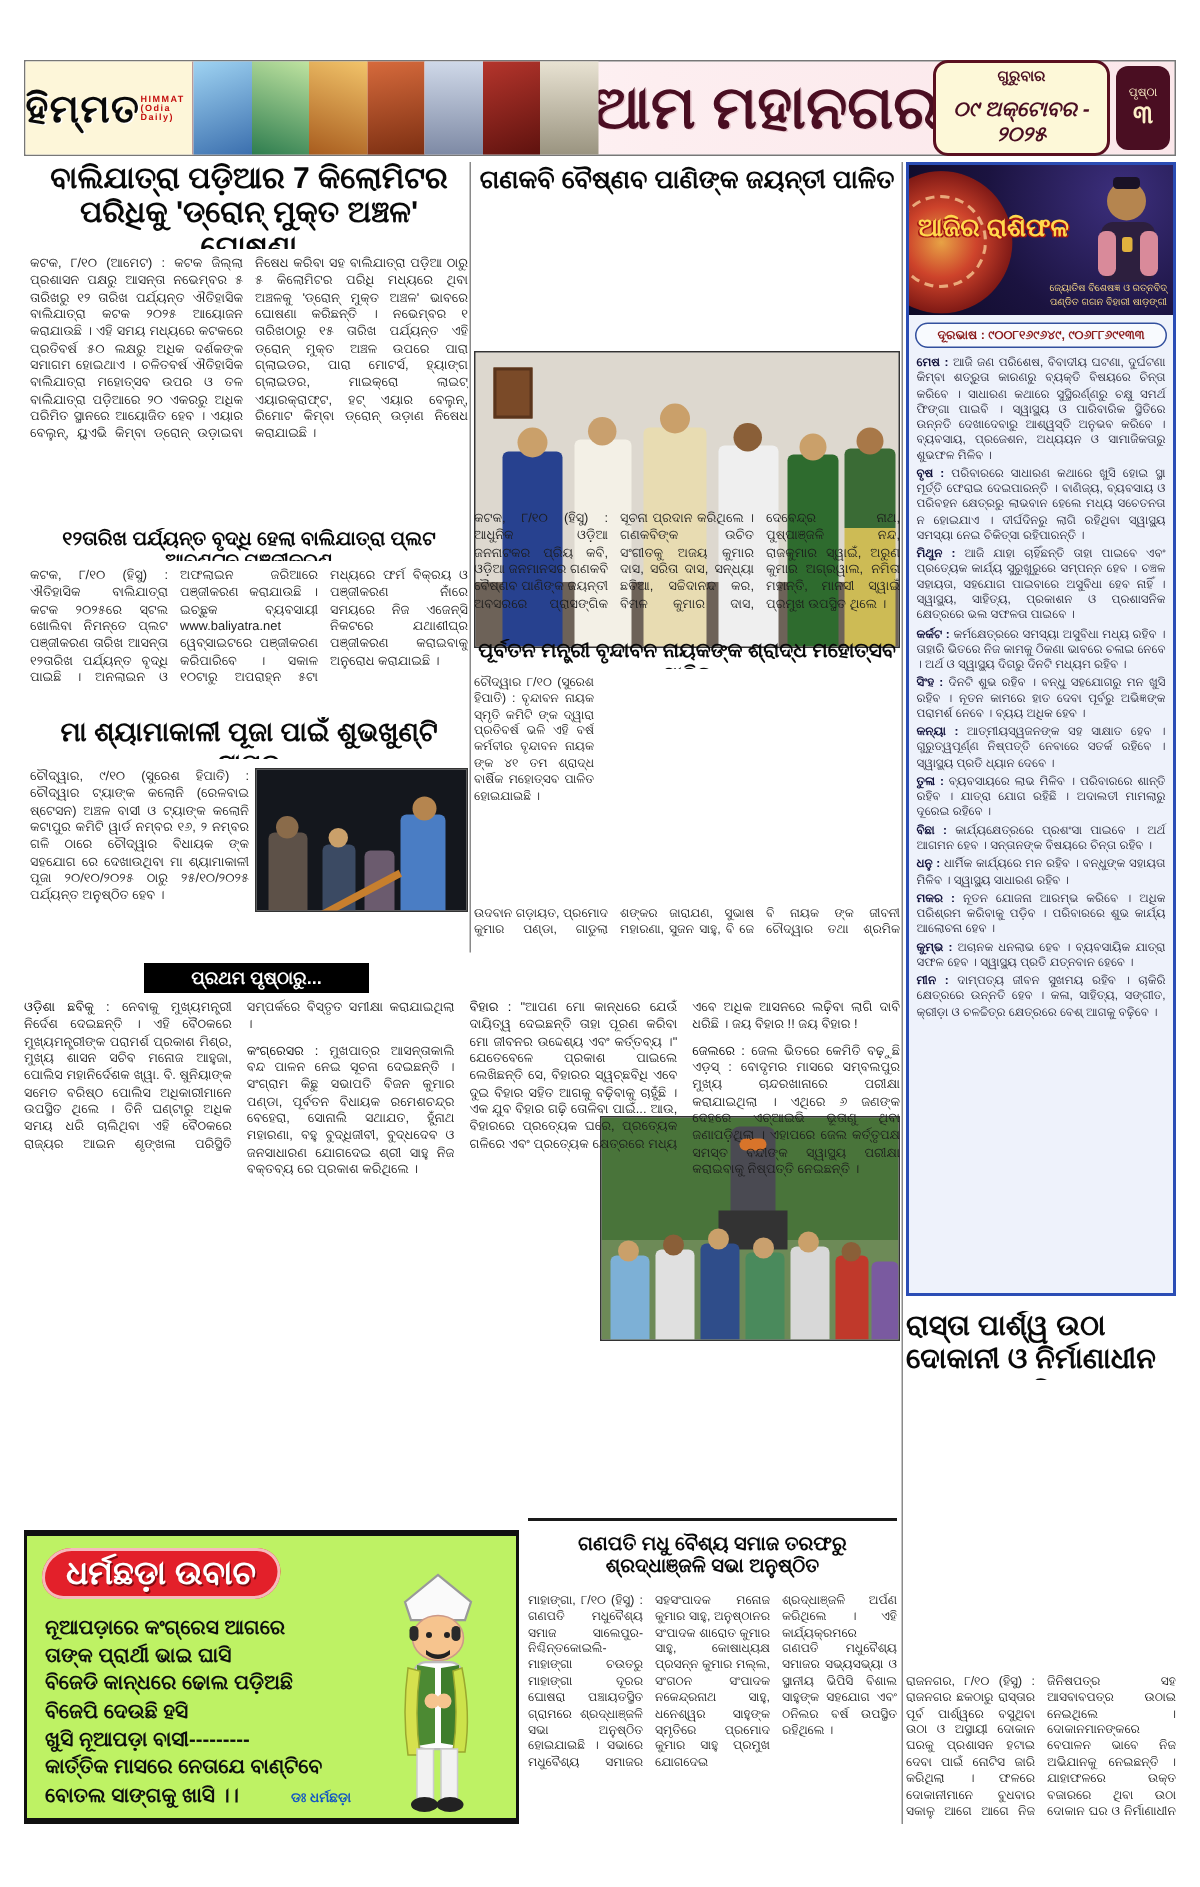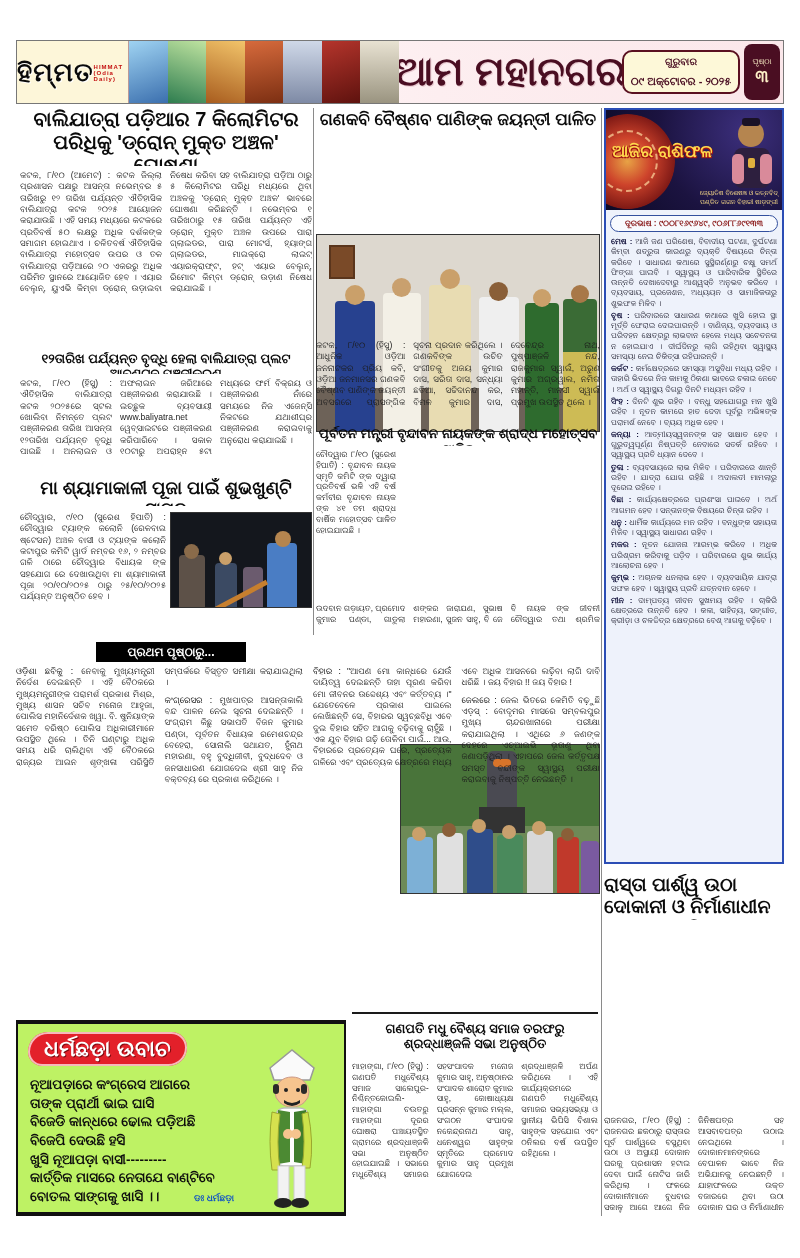--- a/index.html
+++ b/index.html
@@ -17,21 +17,21 @@
   .collage span { flex:1; }
   .c1{background:linear-gradient(160deg,#9fd3f2,#3b6fae);} .c2{background:linear-gradient(20deg,#2e7d4f,#bfe3a0);}
   .c3{background:linear-gradient(200deg,#f2c46a,#a85c1e);} .c4{background:linear-gradient(170deg,#d66a3c,#7c2f12);}
   .c5{background:linear-gradient(180deg,#cfd8e8,#7e8aa5);} .c6{background:linear-gradient(160deg,#b5352c,#5e120e);}
   .c7{background:linear-gradient(180deg,#e8e2d2,#9a9480);}
   .mast-title { flex:1; display:flex; align-items:center; justify-content:center;
     font-size:40px; font-weight:800; color:#4a0e22; text-shadow:1px 1px 0 #e8c9cf; white-space:nowrap; overflow:hidden; }
   .date-box { width:118px; align-self:center; margin-right:4px; background:#fdf8d8; border:2px solid #5a1020; border-radius:10px;
     padding:4px 2px; text-align:center; }
   .date-day { font-size:10px; font-weight:700; color:#4a0e22; }
-  .date-date { font-size:11px; font-weight:700; color:#4a0e22; margin-top:7px; }
+  .date-date { font-size:14px; font-weight:700; color:#4a0e22; margin-top:7px;font-style:italic; }
   .page-tab { width:36px; margin:3px 3px 3px 0; background:#4a0e22; border-radius:8px; display:flex; flex-direction:column; align-items:center; justify-content:center; color:#fdf0c8; }
   .page-tab .pl { font-size:8px; }
   .page-tab .pn { font-size:17px; font-weight:800; }
 
   
   .abs { position:absolute; overflow:hidden; }
   .hl { font-weight:800; color:#0a0a0a; text-align:center; line-height:1.15; }
   .body-txt { font-size:8.6px; line-height:1.32; text-align:justify; color:#1c1c1c; }
   .cols2 { column-count:2; column-gap:8px; }
   .cols3 { column-count:3; column-gap:8px; }
@@ -191,20 +191,21 @@
       </svg>
       <div class="horo-sub">
         <div>ଜ୍ୟୋତିଷ ବିଶେଷଜ୍ଞ ଓ ରତ୍ନବିଦ୍</div>
         <div>ପଣ୍ଡିତ ଗଗନ ବିହାରୀ ଷାଡ଼ଙ୍ଗୀ</div>
       </div>
     </div>
     <div class="horo-phone">ଦୂରଭାଷ : ୯୦୦୮୧୬୯୬୪୯, ୯୦୬୮୮୬୯୧୩୩</div>
     <div class="horo-body">
       <p><b>ମେଷ :</b> <span>ଆଜି ଜଣ ପରିଶେଷ, ବିବାଦୀୟ ଘଟଣା, ଦୁର୍ଘଟଣା କିମ୍ବା ଶତ୍ରୁତା କାରଣରୁ ବ୍ୟକ୍ତି ବିଷୟରେ ଚିନ୍ତା କରିବେ । ସାଧାରଣ କଥାରେ ସୁସ୍ଥିରର୍ଣ୍ଣରୁ ଚକ୍ଷୁ ସମର୍ଥ ଫିଙ୍ଗା ପାଇବି । ସ୍ୱାସ୍ଥ୍ୟ ଓ ପାରିବାରିକ ସ୍ଥିତିରେ ଉନ୍ନତି ଦେଖାଦେବାରୁ ଆଶ୍ୱସ୍ତି ଅନୁଭବ କରିବେ । ବ୍ୟବସାୟ, ପ୍ରଜେଶନ, ଅଧ୍ୟୟନ ଓ ସାମାଜିକତାରୁ ଶୁଭଫଳ ମିଳିବ ।</span></p>
       <p><b>ବୃଷ :</b> <span>ପରିବାରରେ ସାଧାରଣ କଥାରେ ଖୁସି ହୋଇ ସ୍ଥା ମୂର୍ତ୍ତି ଫେରାଇ ଦେଇପାରନ୍ତି । ବାଣିଜ୍ୟ, ବ୍ୟବସାୟ ଓ ପରିବହନ କ୍ଷେତ୍ରରୁ ଲାଭବାନ ହେଲେ ମଧ୍ୟ ସଚେତନତା ନ ହୋଇଯାଏ । ଦୀର୍ଘଦିନରୁ ଲାଗି ରହିଥିବା ସ୍ୱାସ୍ଥ୍ୟ ସମସ୍ୟା ନେଇ ଚିକିତ୍ସା ରହିପାରନ୍ତି ।</span></p>
+      <p><b>ମିଥୁନ :</b> <span>ଆଜି ଯାହା ଚାହିଁଛନ୍ତି ତାହା ପାଇବେ ଏବଂ ପ୍ରତ୍ୟେକ କାର୍ଯ୍ୟ ସୁରୁଖୁରୁରେ ସମ୍ପନ୍ନ ହେବ । ଚଞ୍ଚଳ ସହାୟତା, ସହଯୋଗ ପାଇବାରେ ଅସୁବିଧା ହେବ ନାହିଁ । ସ୍ୱାସ୍ଥ୍ୟ, ସାହିତ୍ୟ, ପ୍ରକାଶନ ଓ ପ୍ରଶାସନିକ କ୍ଷେତ୍ରରେ ଭଲ ସଫଳତା ପାଇବେ ।</span></p>
       <p><b>କର୍କଟ :</b> <span>କର୍ମକ୍ଷେତ୍ରରେ ସମସ୍ୟା ଅସୁବିଧା ମଧ୍ୟ ରହିବ । ତାହାରି ଭିତରେ ନିଜ କାମକୁ ଠିକଣା ଭାବରେ ଚଳାଇ ନେବେ । ଅର୍ଥ ଓ ସ୍ୱାସ୍ଥ୍ୟ ଦିଗରୁ ଦିନଟି ମଧ୍ୟମ ରହିବ ।</span></p>
       <p><b>ସିଂହ :</b> <span>ଦିନଟି ଶୁଭ ରହିବ । ବନ୍ଧୁ ସହଯୋଗରୁ ମନ ଖୁସି ରହିବ । ନୂତନ କାମରେ ହାତ ଦେବା ପୂର୍ବରୁ ଅଭିଜ୍ଞଙ୍କ ପରାମର୍ଶ ନେବେ । ବ୍ୟୟ ଅଧିକ ହେବ ।</span></p>
       <p><b>କନ୍ୟା :</b> <span>ଆତ୍ମୀୟସ୍ୱଜନଙ୍କ ସହ ସାକ୍ଷାତ ହେବ । ଗୁରୁତ୍ୱପୂର୍ଣ୍ଣ ନିଷ୍ପତ୍ତି ନେବାରେ ସତର୍କ ରହିବେ । ସ୍ୱାସ୍ଥ୍ୟ ପ୍ରତି ଧ୍ୟାନ ଦେବେ ।</span></p>
       <p><b>ତୁଳା :</b> <span>ବ୍ୟବସାୟରେ ଲାଭ ମିଳିବ । ପରିବାରରେ ଶାନ୍ତି ରହିବ । ଯାତ୍ରା ଯୋଗ ରହିଛି । ଅଦାଲତୀ ମାମଲାରୁ ଦୂରେଇ ରହିବେ ।</span></p>
       <p><b>ବିଛା :</b> <span>କାର୍ଯ୍ୟକ୍ଷେତ୍ରରେ ପ୍ରଶଂସା ପାଇବେ । ଅର୍ଥ ଆଗମନ ହେବ । ସନ୍ତାନଙ୍କ ବିଷୟରେ ଚିନ୍ତା ରହିବ ।</span></p>
       <p><b>ଧନୁ :</b> <span>ଧାର୍ମିକ କାର୍ଯ୍ୟରେ ମନ ରହିବ । ବନ୍ଧୁଙ୍କ ସହାୟତା ମିଳିବ । ସ୍ୱାସ୍ଥ୍ୟ ସାଧାରଣ ରହିବ ।</span></p>
       <p><b>ମକର :</b> <span>ନୂତନ ଯୋଜନା ଆରମ୍ଭ କରିବେ । ଅଧିକ ପରିଶ୍ରମ କରିବାକୁ ପଡ଼ିବ । ପରିବାରରେ ଶୁଭ କାର୍ଯ୍ୟ ଆଲୋଚନା ହେବ ।</span></p>
       <p><b>କୁମ୍ଭ :</b> <span>ଅଚାନକ ଧନଲାଭ ହେବ । ବ୍ୟବସାୟିକ ଯାତ୍ରା ସଫଳ ହେବ । ସ୍ୱାସ୍ଥ୍ୟ ପ୍ରତି ଯତ୍ନବାନ ହେବେ ।</span></p>
       <p><b>ମୀନ :</b> <span>ଦାମ୍ପତ୍ୟ ଜୀବନ ସୁଖମୟ ରହିବ । ଚାକିରି କ୍ଷେତ୍ରରେ ଉନ୍ନତି ହେବ । କଳା, ସାହିତ୍ୟ, ସଙ୍ଗୀତ, କ୍ରୀଡ଼ା ଓ ଚଳଚ୍ଚିତ୍ର କ୍ଷେତ୍ରରେ ବେଶ୍ ଆଗକୁ ବଢ଼ିବେ ।</span></p>
     </div>

